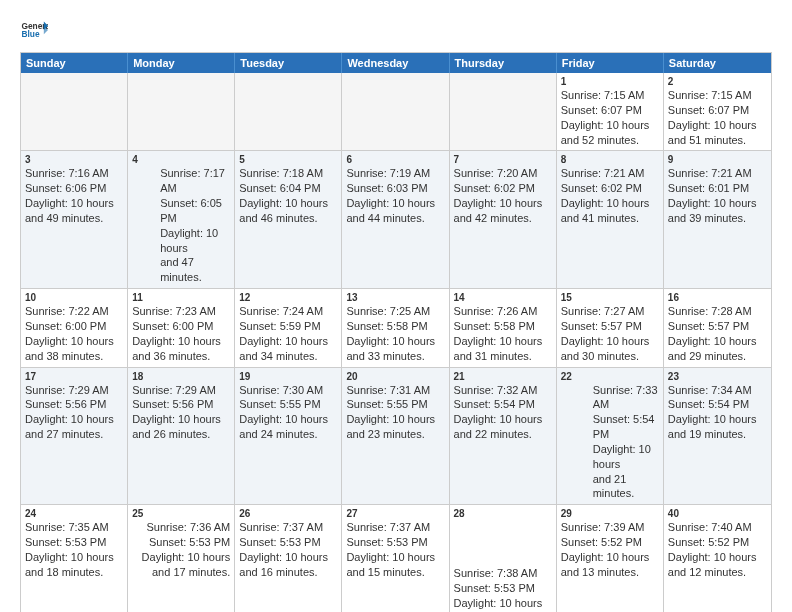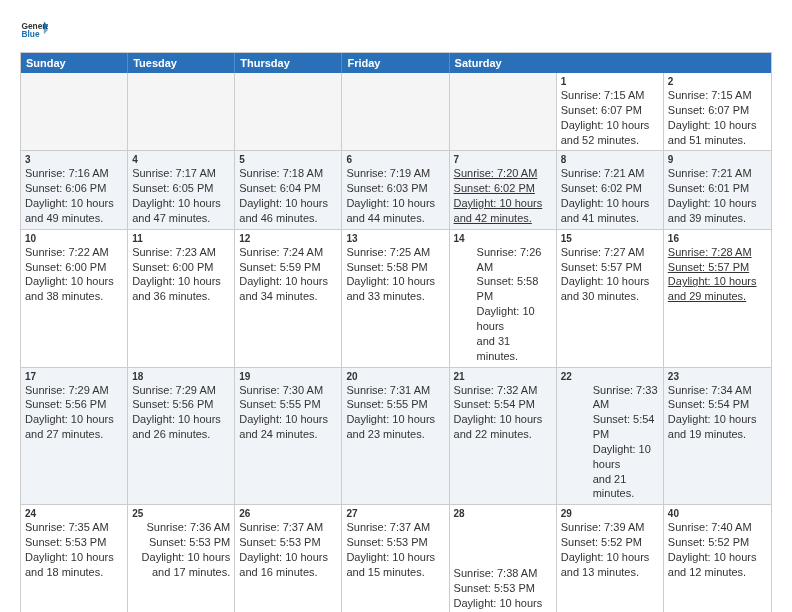--- a/index.html
+++ b/index.html
@@ -116,21 +116,23 @@
     </div>
     <div class="title-block">
       <div class="month-title"></div>
       <div class="location"></div>
     </div>
   </div>
 
   <div class="calendar">
     <div class="cal-header">
     <div class="cal-header-cell">Sunday</div>
+        <div class="cal-header-cell">Monday</div>
         <div class="cal-header-cell">Tuesday</div>
+        <div class="cal-header-cell">Wednesday</div>
         <div class="cal-header-cell">Thursday</div>
         <div class="cal-header-cell">Friday</div>
         <div class="cal-header-cell">Saturday</div>
       </div>
     <div class="cal-body">
     <div class="cal-row">
           <div class="cal-cell empty"></div>
           <div class="cal-cell empty"></div>
           <div class="cal-cell empty"></div>
           <div class="cal-cell empty"></div>
@@ -153,42 +155,42 @@
         <div class="cal-row">
           <div class="cal-cell alt-row">
             <span class="day-num">3</span>
             <div class="cell-text" style="white-space: pre-line;">Sunrise: 7:16 AM
 Sunset: 6:06 PM
 Daylight: 10 hours
 and 49 minutes.</div>
           </div>
           <div class="cal-cell alt-row">
             <span class="day-num">4</span>
-            <div class="cell-text" style="white-space: pre-line;">Sunrise: 7:17 AM
+            <div class="cell-text" style="white-space: pre-line; margin-left: 28px;">Sunrise: 7:17 AM
 Sunset: 6:05 PM
 Daylight: 10 hours
 and 47 minutes.</div>
           </div>
           <div class="cal-cell alt-row">
             <span class="day-num">5</span>
             <div class="cell-text" style="white-space: pre-line;">Sunrise: 7:18 AM
 Sunset: 6:04 PM
 Daylight: 10 hours
 and 46 minutes.</div>
           </div>
           <div class="cal-cell alt-row">
             <span class="day-num">6</span>
             <div class="cell-text" style="white-space: pre-line;">Sunrise: 7:19 AM
 Sunset: 6:03 PM
 Daylight: 10 hours
 and 44 minutes.</div>
           </div>
           <div class="cal-cell alt-row">
             <span class="day-num">7</span>
-            <div class="cell-text" style="white-space: pre-line; text-decoration: underline;">Sunrise: 7:20 AM
+            <div class="cell-text" style="white-space: pre-line;">Sunrise: 7:20 AM
 Sunset: 6:02 PM
 Daylight: 10 hours
 and 42 minutes.</div>
           </div>
           <div class="cal-cell alt-row">
             <span class="day-num">8</span>
             <div class="cell-text" style="white-space: pre-line;">Sunrise: 7:21 AM
 Sunset: 6:02 PM
 Daylight: 10 hours
 and 41 minutes.</div>
@@ -225,35 +227,35 @@
           </div>
           <div class="cal-cell">
             <span class="day-num">13</span>
             <div class="cell-text" style="white-space: pre-line;">Sunrise: 7:25 AM
 Sunset: 5:58 PM
 Daylight: 10 hours
 and 33 minutes.</div>
           </div>
           <div class="cal-cell">
             <span class="day-num">14</span>
-            <div class="cell-text" style="white-space: pre-line; margin-left: 23px;">Sunrise: 7:26 AM
+            <div class="cell-text" style="white-space: pre-line;">Sunrise: 7:26 AM
 Sunset: 5:58 PM
 Daylight: 10 hours
 and 31 minutes.</div>
           </div>
           <div class="cal-cell">
             <span class="day-num">15</span>
             <div class="cell-text" style="white-space: pre-line;">Sunrise: 7:27 AM
 Sunset: 5:57 PM
 Daylight: 10 hours
 and 30 minutes.</div>
           </div>
           <div class="cal-cell">
             <span class="day-num">16</span>
-            <div class="cell-text" style="white-space: pre-line; text-decoration: underline;">Sunrise: 7:28 AM
+            <div class="cell-text" style="white-space: pre-line;">Sunrise: 7:28 AM
 Sunset: 5:57 PM
 Daylight: 10 hours
 and 29 minutes.</div>
           </div>
         </div>
         <div class="cal-row">
           <div class="cal-cell alt-row">
             <span class="day-num">17</span>
             <div class="cell-text" style="white-space: pre-line;">Sunrise: 7:29 AM
 Sunset: 5:56 PM

